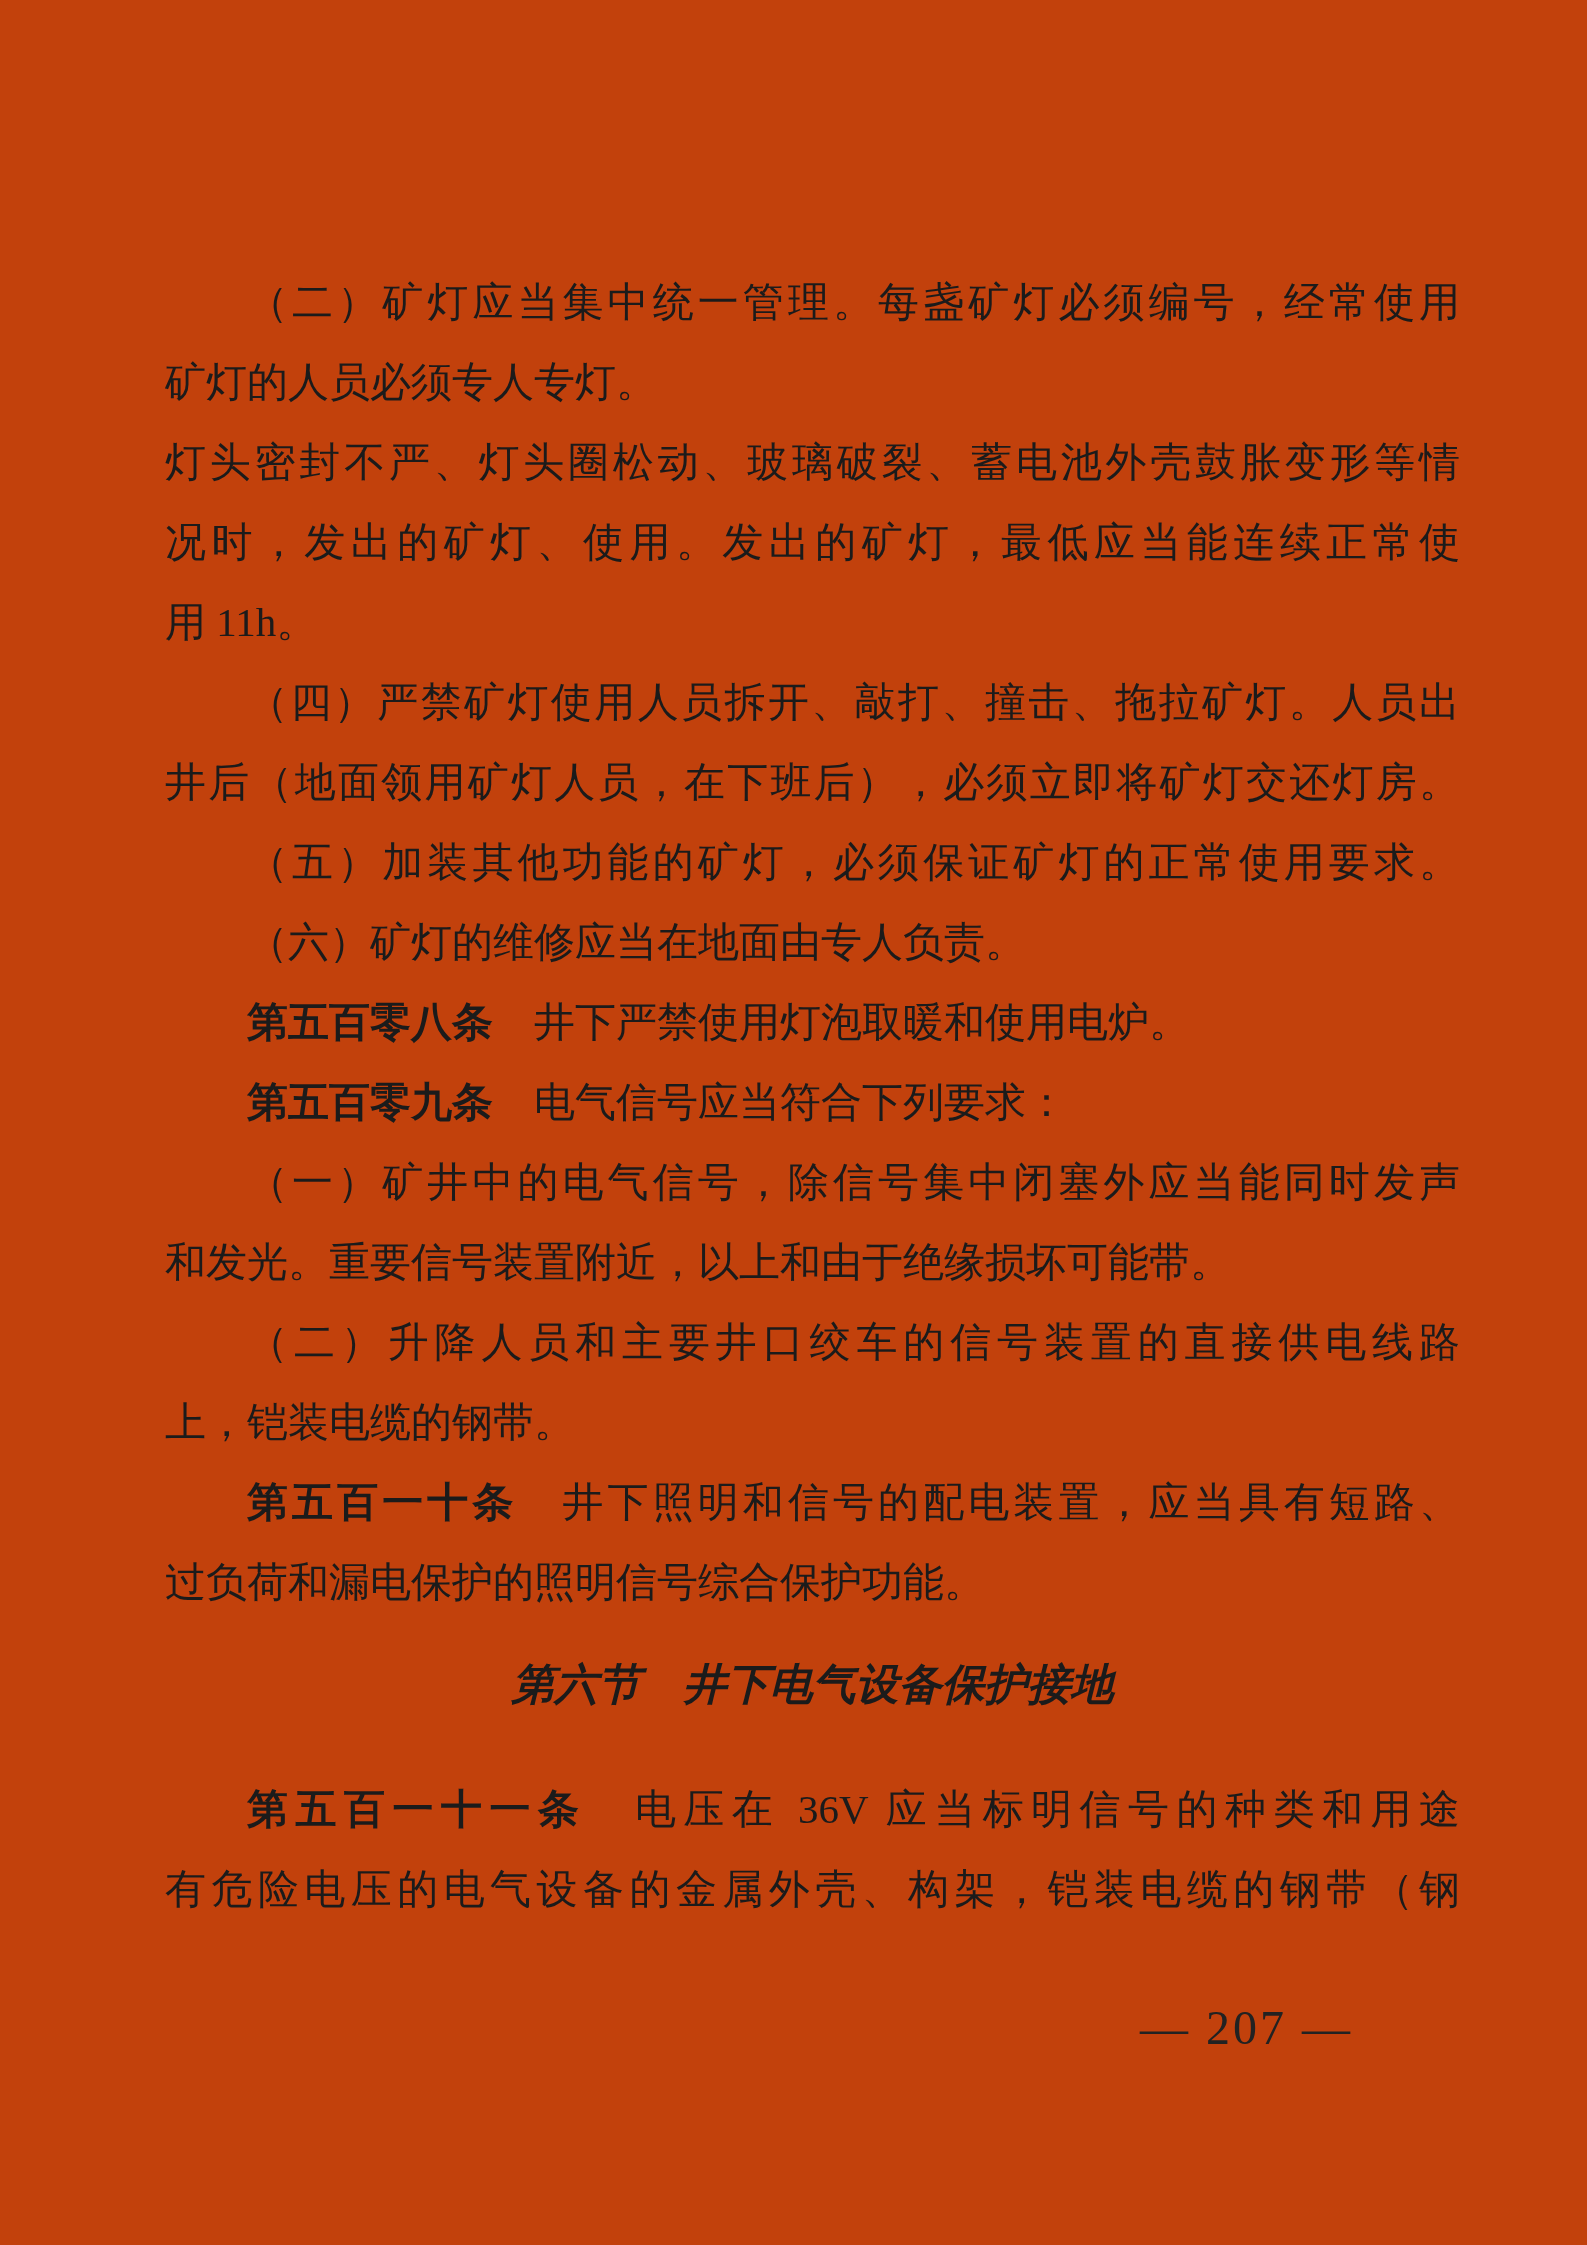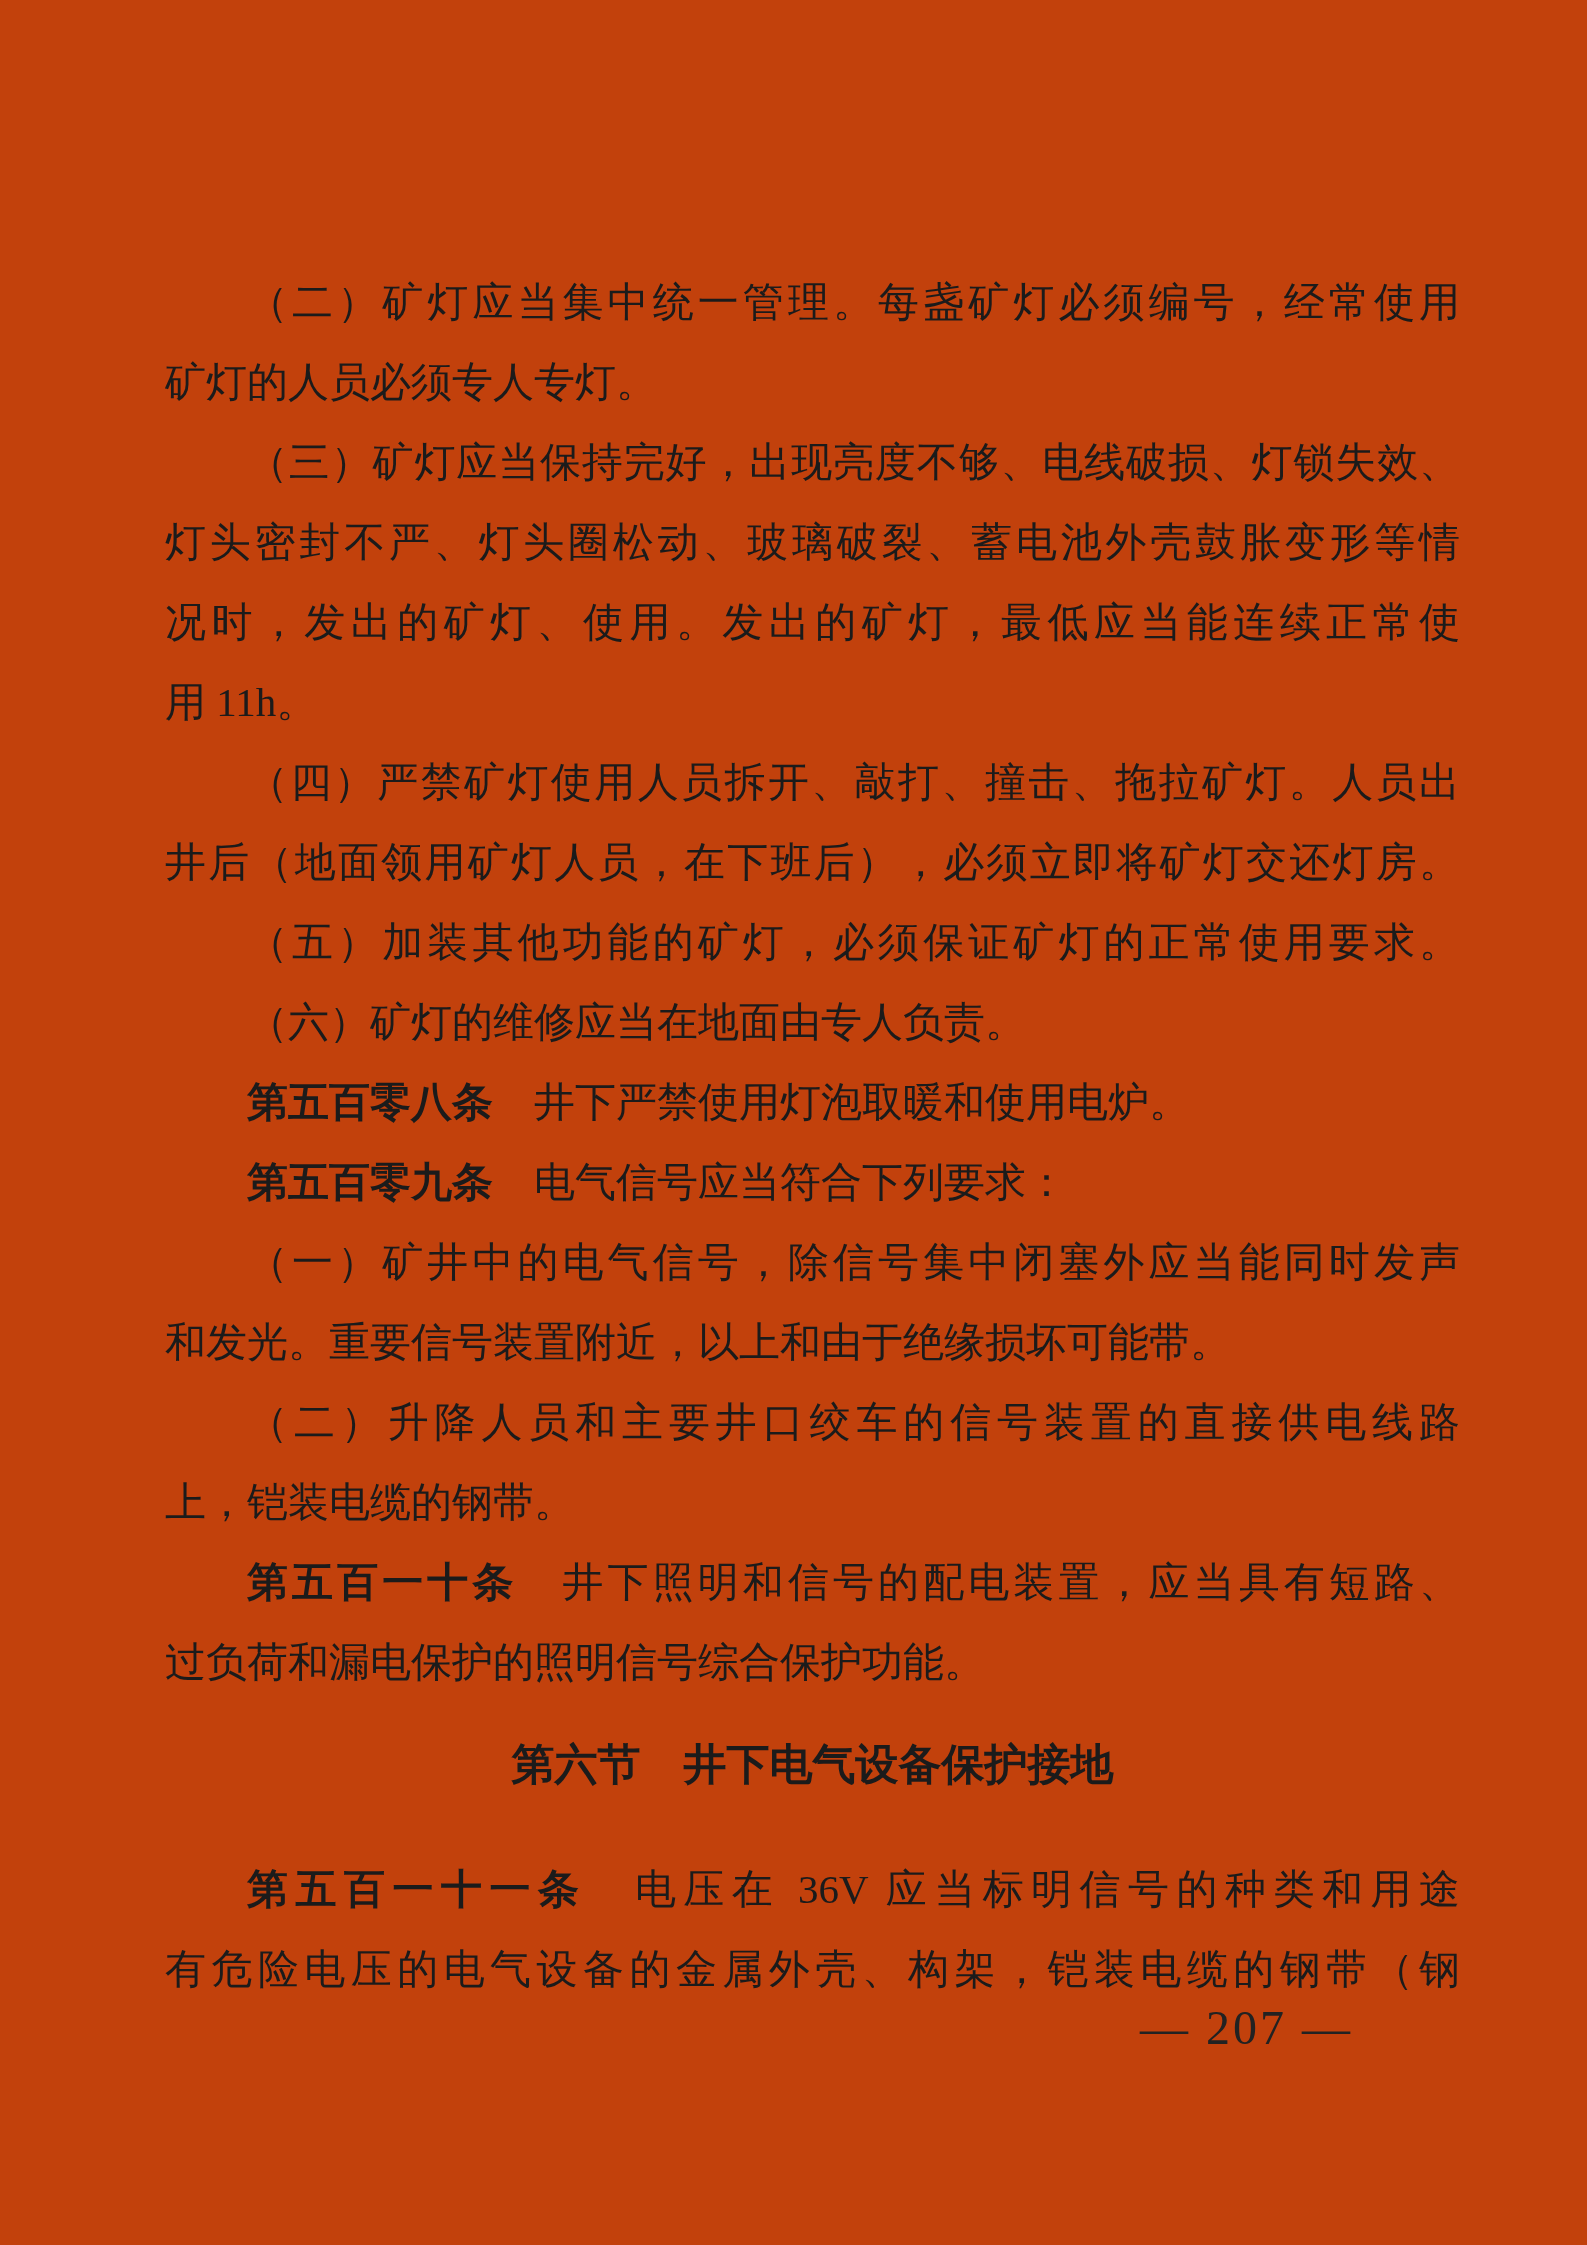--- a/index.html
+++ b/index.html
@@ -40,39 +40,39 @@
   .bold, .heading {
     font-weight: bold;
     font-family: "Liberation Sans", "DejaVu Sans", sans-serif;
   }
   .line.heading {
     text-align: right;
     text-align-last: center;
     margin-top: 22px;
     margin-bottom: 45px;
     font-size: 43px;
+    font-style: italic;
   }
   .footer {
     position: absolute;
     top: 2000px;
     right: 234px;
     font-size: 48px;
     line-height: 56px;
     letter-spacing: 3px;
     color: #222222;
   }
 </style>
 </head>
 <body>
 
 <div class="page">
   <div class="doc-body" id="doc-body">
       <div class="line indent justify"><span>（二）矿灯应当集中统一管理。每盏矿灯必须编号，经常使用</span></div>
       <div class="line"><span>矿灯的人员必须专人专灯。</span></div>
-      <div class="line indent justify"><span>（三）矿灯应当保持完好，出现亮度不够、电线破损、灯锁失效、</span></div>
       <div class="line justify"><span>灯头密封不严、灯头圈松动、玻璃破裂、蓄电池外壳鼓胀变形等情</span></div>
       <div class="line justify"><span>况时，发出的矿灯、使用。发出的矿灯，最低应当能连续正常使</span></div>
       <div class="line"><span>用 11h。</span></div>
       <div class="line indent justify"><span>（四）严禁矿灯使用人员拆开、敲打、撞击、拖拉矿灯。人员出</span></div>
       <div class="line justify"><span>井后（地面领用矿灯人员，在下班后），必须立即将矿灯交还灯房。</span></div>
       <div class="line indent justify"><span>（五）加装其他功能的矿灯，必须保证矿灯的正常使用要求。</span></div>
       <div class="line indent"><span>（六）矿灯的维修应当在地面由专人负责。</span></div>
       <div class="line indent"><span class="bold">第五百零八条</span><span>　井下严禁使用灯泡取暖和使用电炉。</span></div>
       <div class="line indent"><span class="bold">第五百零九条</span><span>　电气信号应当符合下列要求：</span></div>
       <div class="line indent justify"><span>（一）矿井中的电气信号，除信号集中闭塞外应当能同时发声</span></div>

